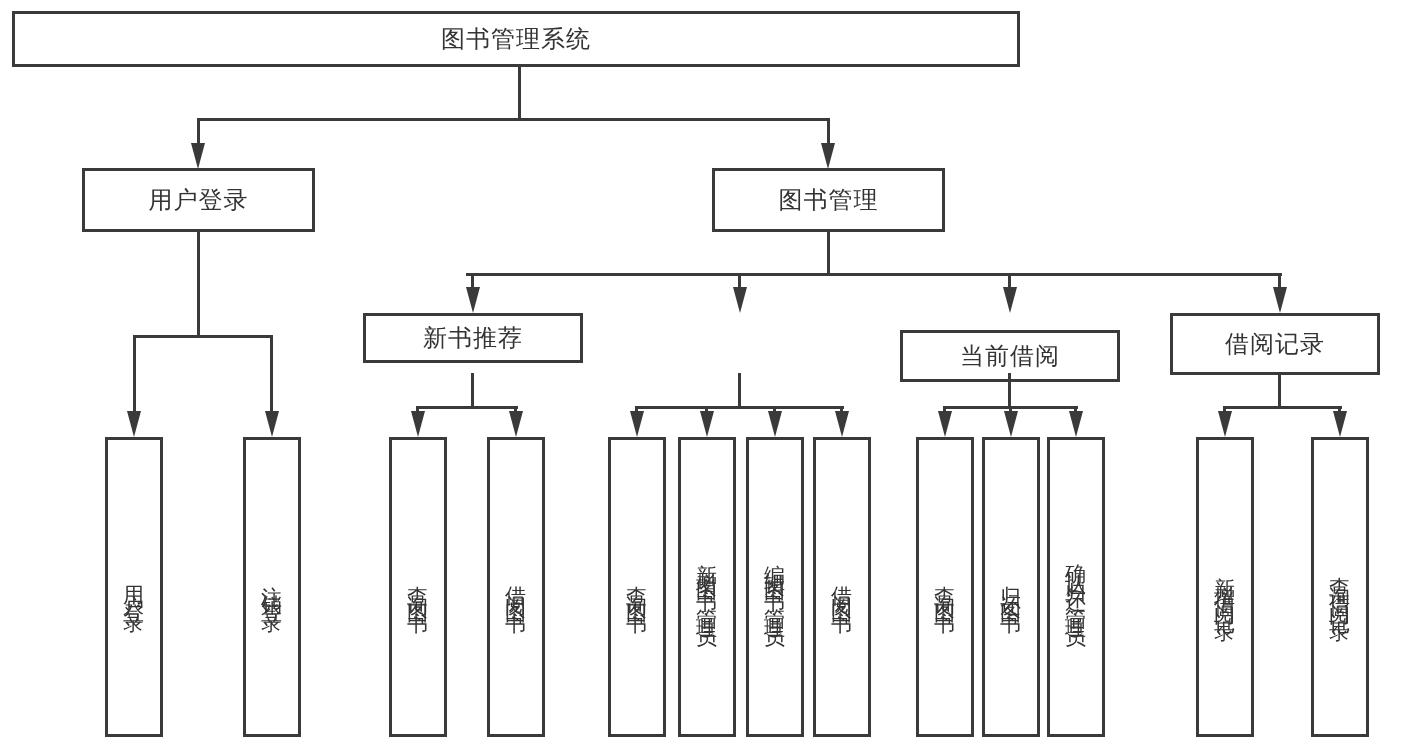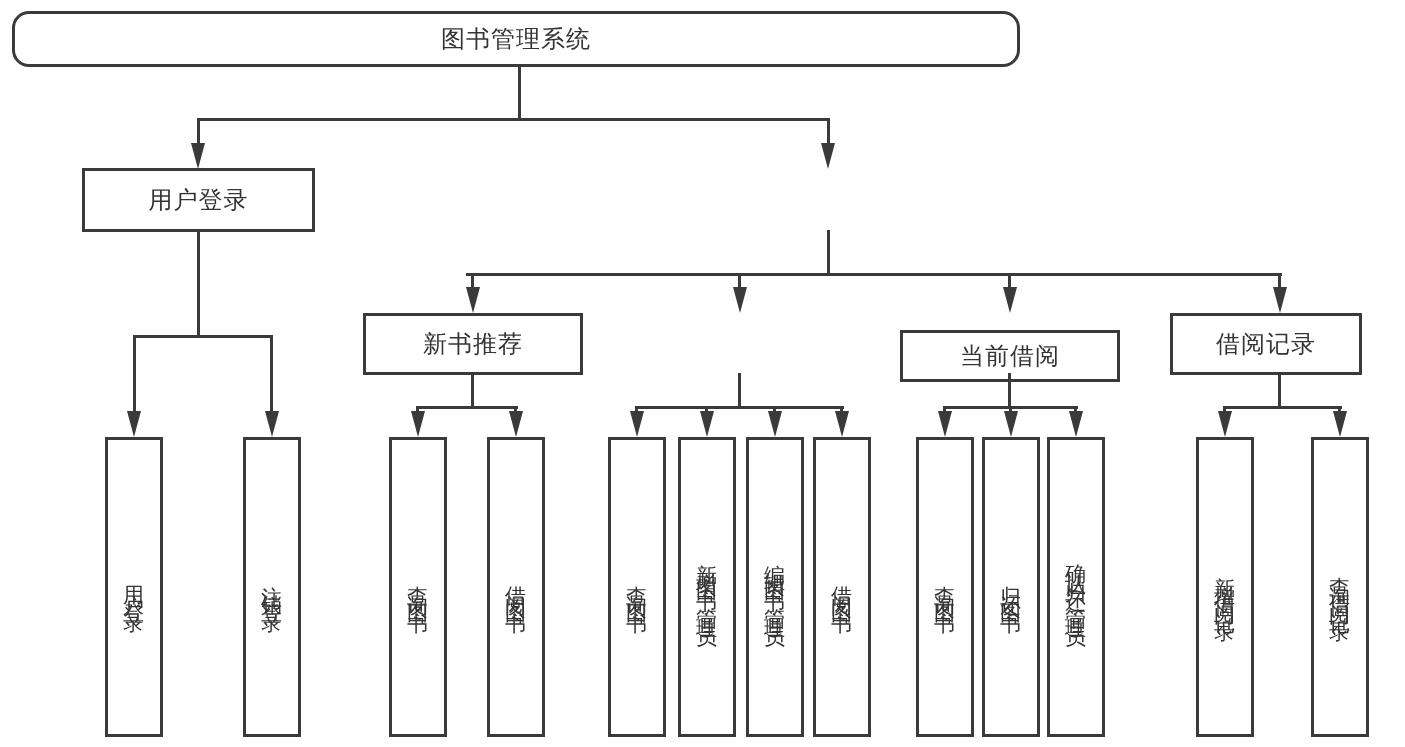--- a/index.html
+++ b/index.html
@@ -46,60 +46,63 @@
     font-size:17px;
     color:var(--wm);
     letter-spacing:1px;
   }
 </style>
 </head>
 <body>
 
 <div class="canvas">
 
-  <div class="box h" style="left:12px;top:11px;width:1008px;height:56px;border-radius:17px;">
+  <div class="box h" style="left:12px;top:11px;width:1008px;height:56px;">
     <span>图书管理系统</span>
   </div>
 
   <div class="ln" style="left:518px;top:66px;width:3px;height:54px;"></div>
   <div class="ln" style="left:197px;top:118px;width:633px;height:3px;"></div>
   <div class="ln" style="left:197px;top:118px;width:3px;height:28px;"></div>
   <div class="arrow" style="left:191px;top:143px;"></div>
   <div class="ln" style="left:827px;top:118px;width:3px;height:28px;"></div>
   <div class="arrow" style="left:821px;top:143px;"></div>
 
   <div class="box h" style="left:82px;top:168px;width:233px;height:64px;">
     <span>用户登录</span>
+  </div>
+  <div class="box h" style="left:712px;top:168px;width:233px;height:64px;">
+    <span>图书管理</span>
   </div>
 
   <div class="ln" style="left:197px;top:230px;width:3px;height:107px;"></div>
   <div class="ln" style="left:133px;top:335px;width:140px;height:3px;"></div>
   <div class="ln" style="left:133px;top:335px;width:3px;height:78px;"></div>
   <div class="arrow" style="left:127px;top:411px;"></div>
   <div class="ln" style="left:270px;top:335px;width:3px;height:78px;"></div>
   <div class="arrow" style="left:265px;top:411px;"></div>
 
   <div class="ln" style="left:827px;top:230px;width:3px;height:45px;"></div>
   <div class="ln" style="left:466px;top:273px;width:816px;height:3px;"></div>
   <div class="ln" style="left:471px;top:273px;width:3px;height:18px;"></div>
   <div class="arrow" style="left:466px;top:287px;"></div>
   <div class="ln" style="left:738px;top:273px;width:3px;height:18px;"></div>
   <div class="arrow" style="left:733px;top:287px;"></div>
   <div class="ln" style="left:1008px;top:273px;width:3px;height:18px;"></div>
   <div class="arrow" style="left:1003px;top:287px;"></div>
   <div class="ln" style="left:1278px;top:273px;width:3px;height:18px;"></div>
   <div class="arrow" style="left:1273px;top:287px;"></div>
 
-  <div class="box h" style="left:363px;top:313px;width:220px;height:62px;text-align:right;">
+  <div class="box h" style="left:363px;top:313px;width:220px;height:50px;text-align:right;">
     <span>新书推荐</span>
   </div>
   <div class="box h" style="left:900px;top:313px;width:220px;height:52px;margin-top:17px;">
     <span>当前借阅</span>
   </div>
-  <div class="box h" style="left:1170px;top:313px;width:192px;height:62px;">
+  <div class="box h" style="left:1170px;top:313px;width:210px;height:62px;">
     <span>借阅记录</span>
   </div>
 
   <div class="ln" style="left:471px;top:373px;width:3px;height:36px;"></div>
   <div class="ln" style="left:738px;top:373px;width:3px;height:36px;"></div>
   <div class="ln" style="left:1008px;top:373px;width:3px;height:36px;"></div>
   <div class="ln" style="left:1278px;top:373px;width:3px;height:36px;"></div>
 
   <div class="ln" style="left:416px;top:406px;width:102px;height:3px;"></div>
   <div class="ln" style="left:635px;top:406px;width:209px;height:3px;"></div>

